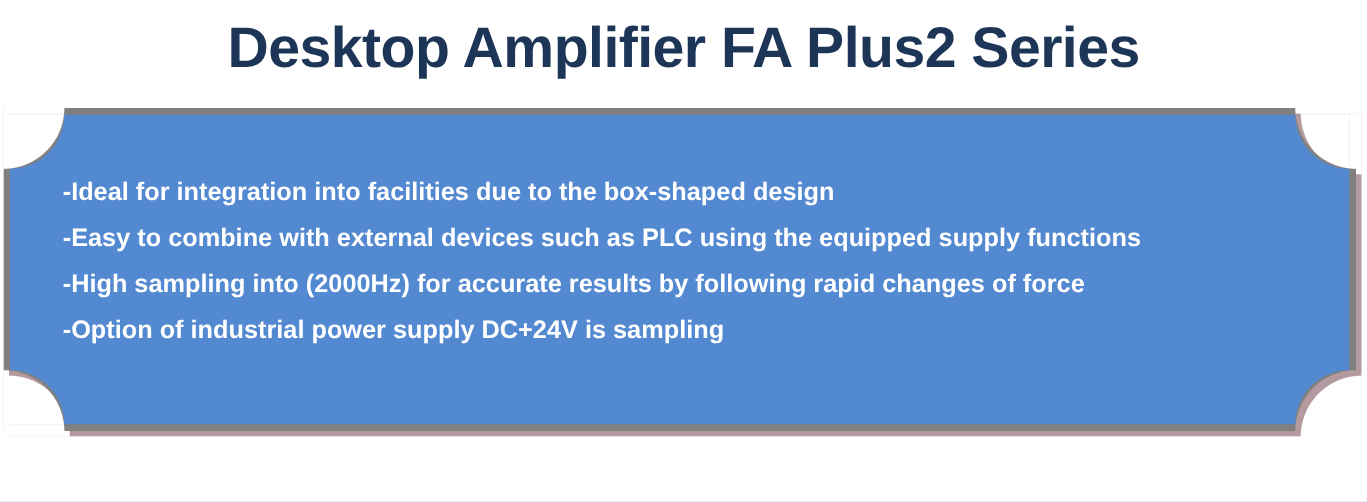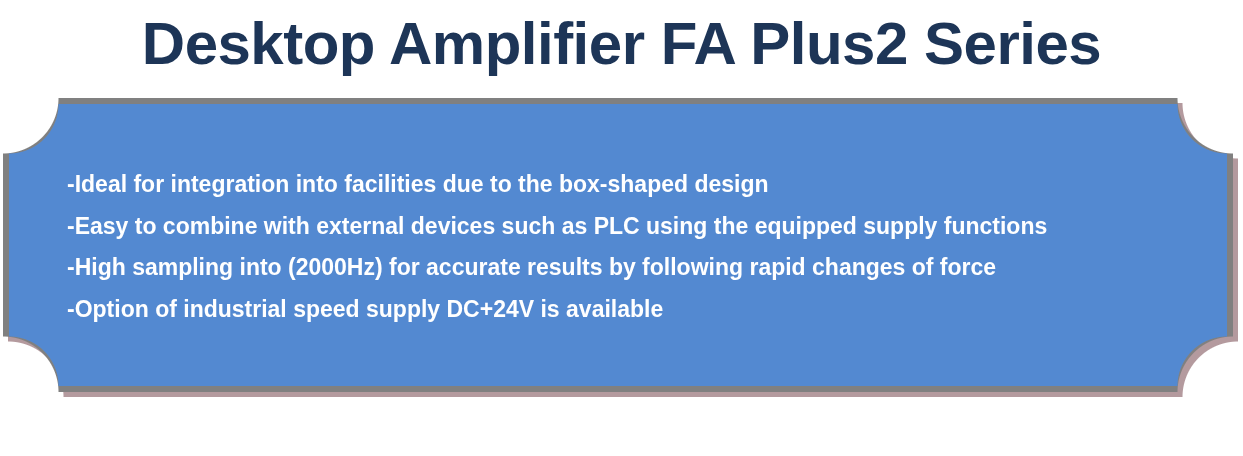--- a/index.html
+++ b/index.html
@@ -18,21 +18,21 @@
 
   
   .slide-title {
     position: absolute;
     left: 0;
     top: 8px;
     width: 1243px;
     text-align: center;
     font-family: "Liberation Sans", sans-serif;
     font-weight: bold;
-    font-size: 60px;
+    font-size: 52px;
     line-height: 72px;
     letter-spacing: -0.5px;
     color: #1d3557;
     white-space: nowrap;
   }
 
   
   .panel-wrap {
     position: absolute;
     left: 3px;
@@ -96,21 +96,21 @@
       radial-gradient(circle 50px at 0% 100%, rgba(0,0,0,0) 0 49px, #000 50px),
       radial-gradient(circle 50px at 100% 100%, rgba(0,0,0,0) 0 49px, #000 50px);
   }
 
   
   .bullet-list {
     position: absolute;
     left: 54px;
     top: 56px;
     width: 1130px;
-    margin: 10px;
+    margin: 0;
     padding: 0;
     list-style: none;
   }
   .bullet-item {
     font-family: "Liberation Sans", sans-serif;
     font-weight: bold;
     font-size: 23px;
     line-height: 41.5px;
     color: #ffffff;
     white-space: nowrap;
@@ -125,16 +125,16 @@
 <div class="panel-wrap">
 
   <div class="panel-shadow"></div>
   <div class="panel-border"></div>
   <div class="panel-fill"></div>
 
   <ul class="bullet-list">
     <li class="bullet-item">-Ideal for integration into facilities due to the box-shaped design</li>
     <li class="bullet-item">-Easy to combine with external devices such as PLC using the equipped supply functions</li>
     <li class="bullet-item">-High sampling into (2000Hz) for accurate results by following rapid changes of force</li>
-    <li class="bullet-item">-Option of industrial speed supply DC+24V is available</li>
+    <li class="bullet-item">-Option of industrial power supply DC+24V is sampling</li>
   </ul>
 
 </div>
 
 </body></html>

